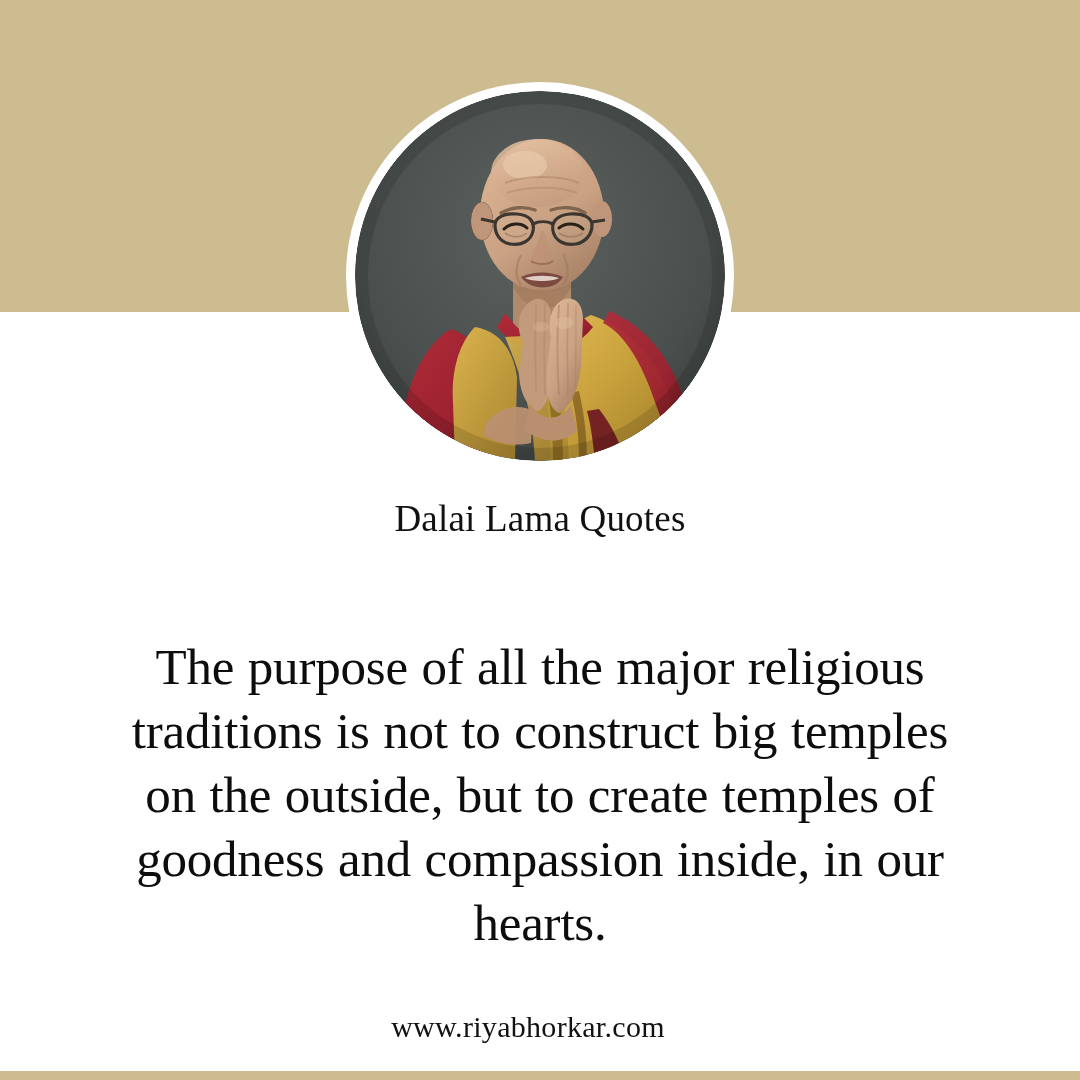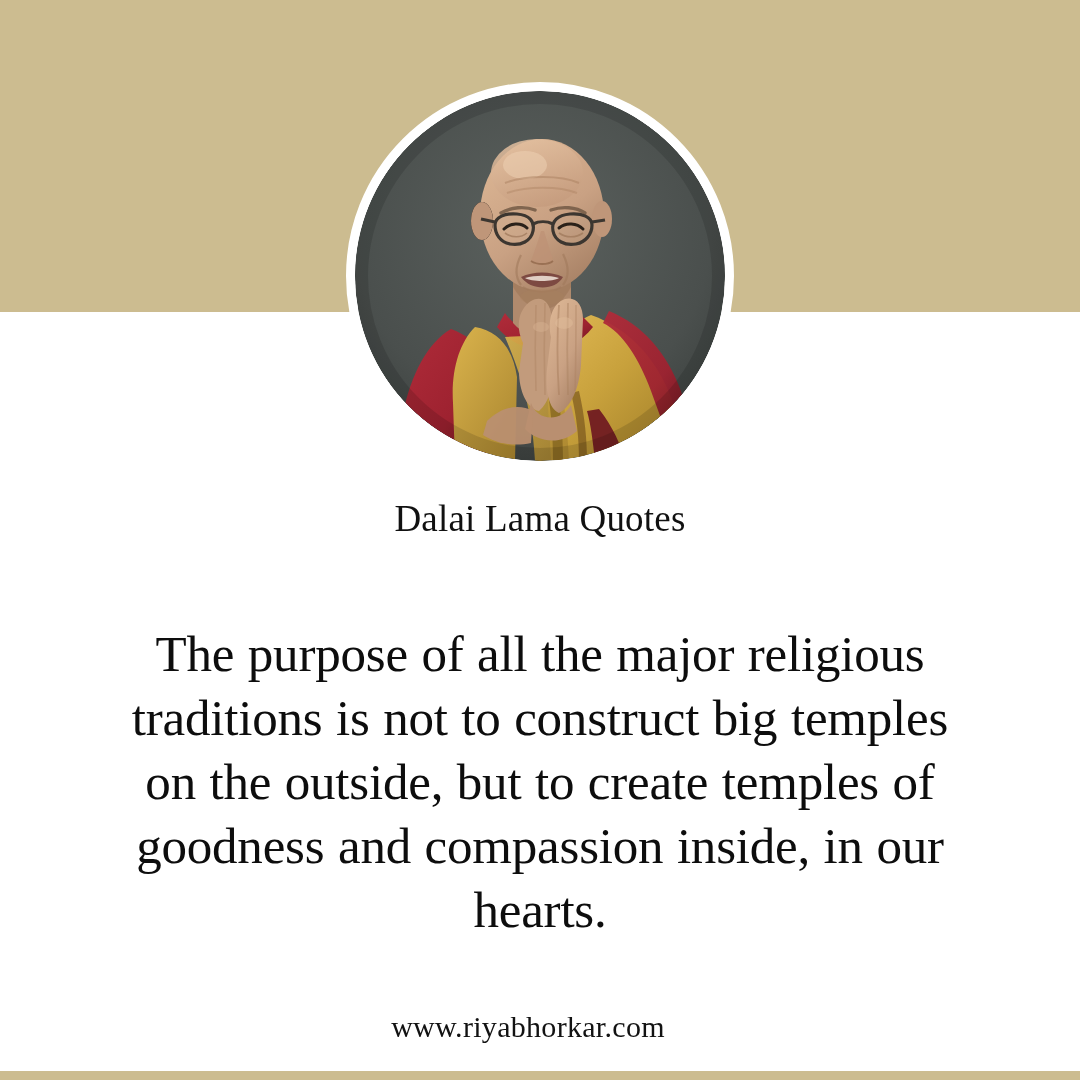--- a/index.html
+++ b/index.html
@@ -82,21 +82,21 @@
   .kicker {
     font-size: 37px;
     line-height: 46px;
     color: #111111;
     letter-spacing: 0.2px;
     margin: 0;
     padding: 0;
   }
 
   .quote {
-    margin: 0;
+    margin: 13px;
     padding: 0 112px;
     font-size: 51px;
     line-height: 64px;
     color: #0d0d0d;
     letter-spacing: -0.2px;
     word-spacing: 1px;
   }
 
   .quote-spacer { height: 80px; }
 

